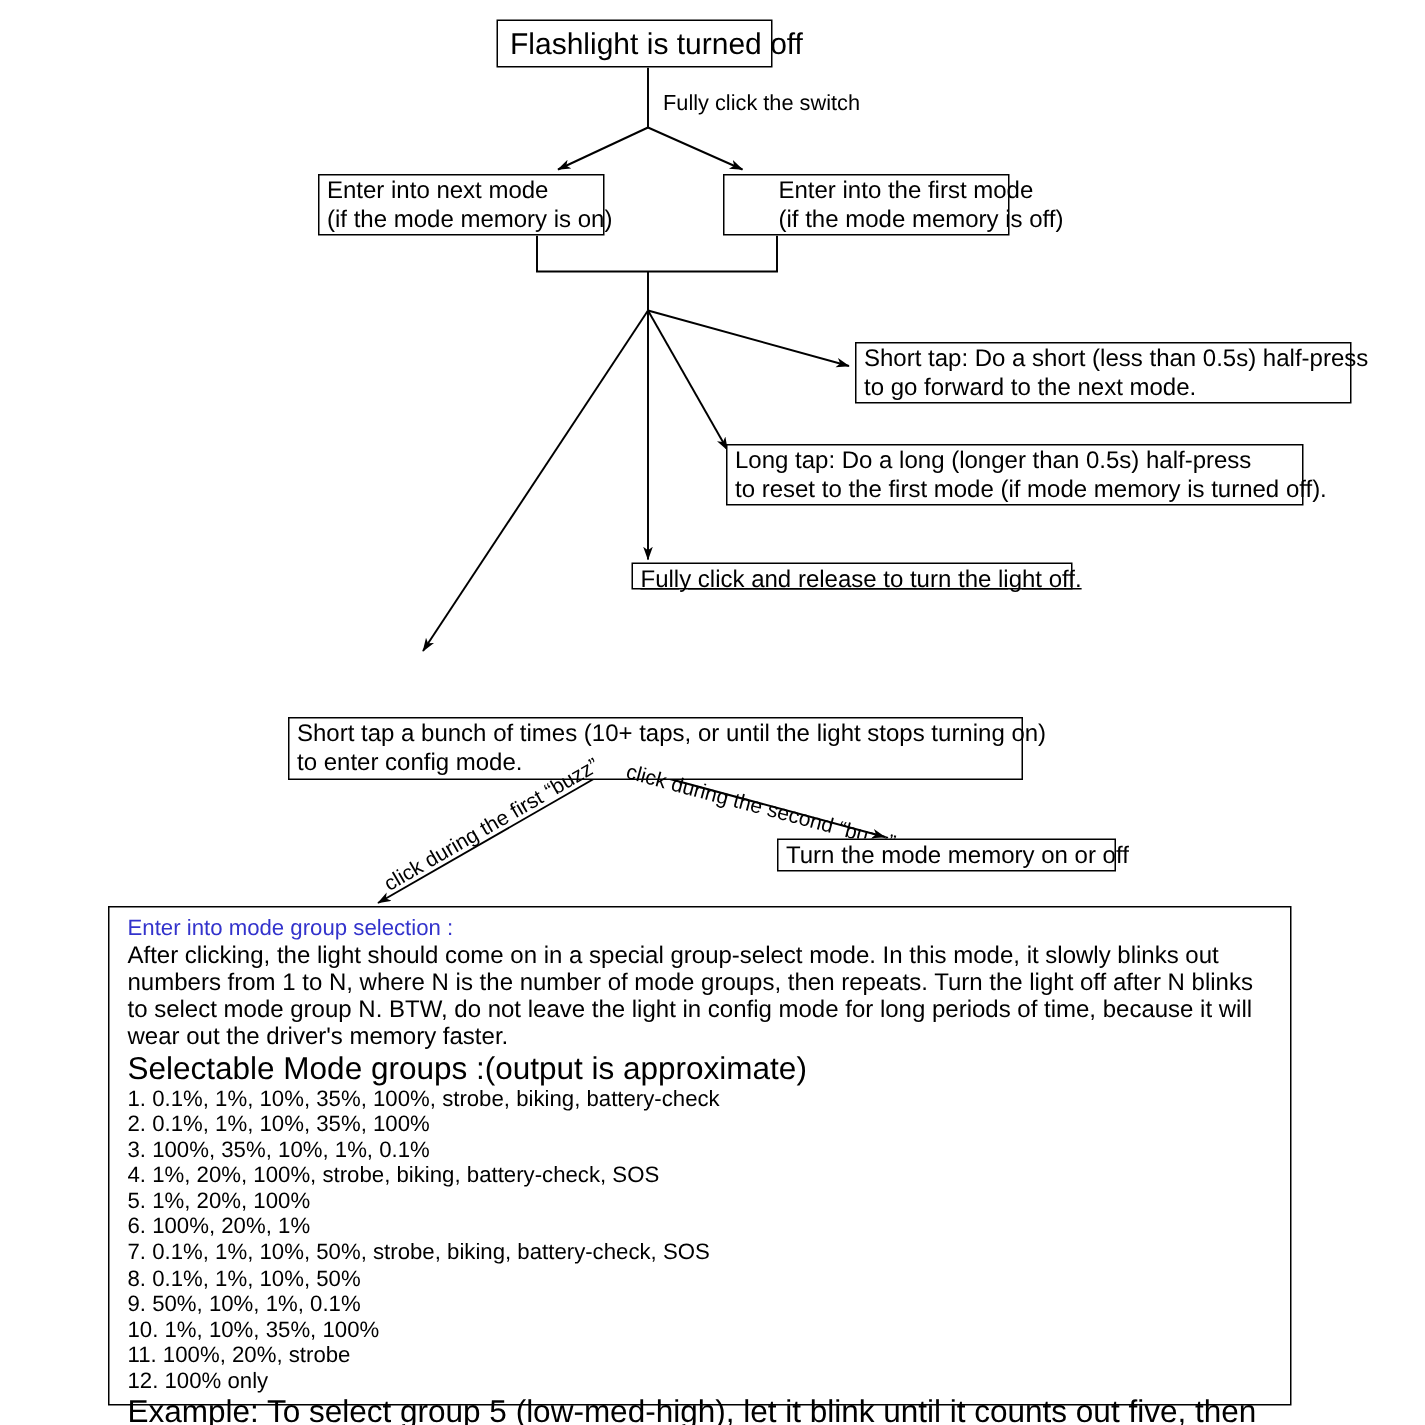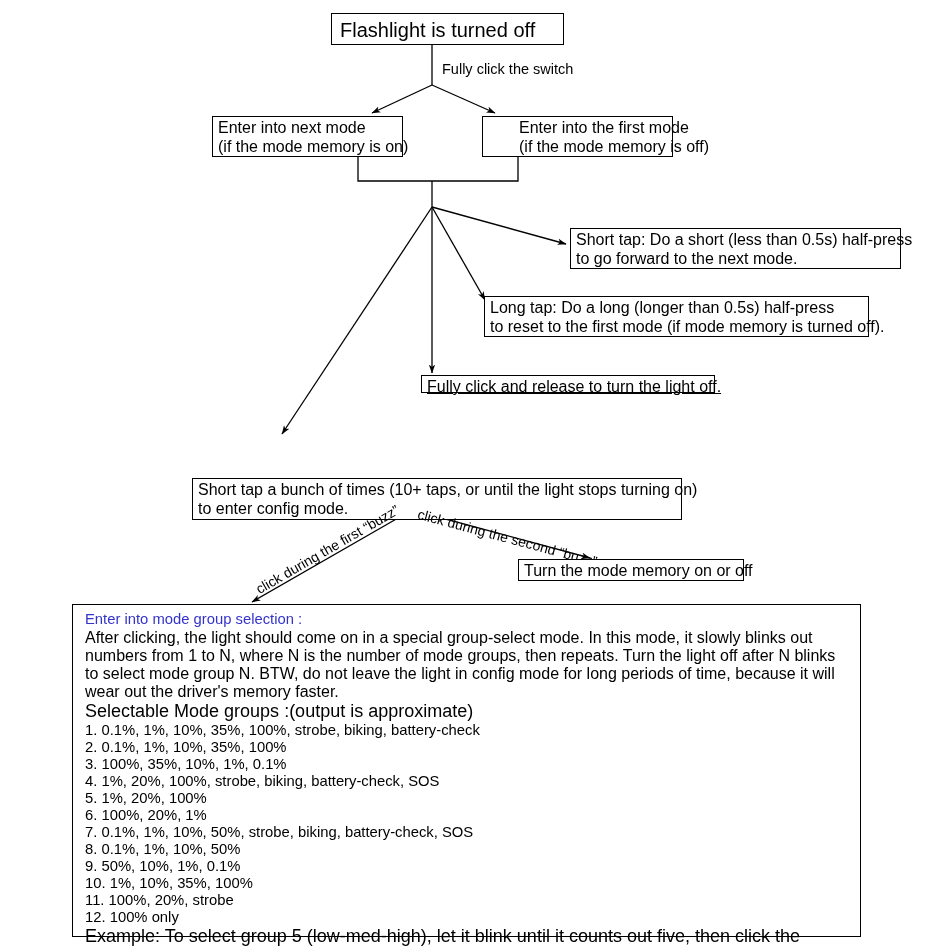--- a/index.html
+++ b/index.html
@@ -59,21 +59,21 @@
   .bigbox {
     position: absolute;
     box-sizing: border-box;
     border: 1px solid #000000;
     background: #ffffff;
     padding: 6px 8px 6px 12px;
   }
   .bigbox p,
   .bigbox div.line {
     margin: 0;
-    font-size: 18px;
+    font-size: 21px;
     line-height: 1.155;
     white-space: pre-wrap;
   }
   .bigbox .heading {
     color: #3333cc;
     font-size: 14.8px;
     line-height: 1.2;
     margin: 0 0 0 0;
   }
   .bigbox .para {
@@ -114,21 +114,21 @@
     <line x1="432" y1="207" x2="566" y2="244" stroke="#000000" stroke-width="1.3" marker-end="url(#arrow)"></line>
     <line x1="432" y1="207" x2="485" y2="300" stroke="#000000" stroke-width="1.3" marker-end="url(#arrow)"></line>
     <line x1="432" y1="207" x2="432" y2="373" stroke="#000000" stroke-width="1.3" marker-end="url(#arrow)"></line>
     <line x1="432" y1="207" x2="282" y2="434" stroke="#000000" stroke-width="1.3" marker-end="url(#arrow)"></line>
 
     <line x1="412" y1="480" x2="412" y2="510" stroke="#000000" stroke-width="1.3"></line>
     <line x1="412" y1="510" x2="252" y2="602" stroke="#000000" stroke-width="1.3" marker-end="url(#arrow)"></line>
     <line x1="412" y1="510" x2="590" y2="558" stroke="#000000" stroke-width="1.3" marker-end="url(#arrow)"></line>
   </svg>
 
-  <div class="node node-title" style="left:331px; top:13px; width:233px; height:32px;">Flashlight is turned off</div>
+  <div class="node node-title" style="left:331px; top:13px; width:184px; height:32px;">Flashlight is turned off</div>
 
   <div class="edge-label" style="left:442px; top:61px;">Fully click the switch</div>
 
   <div class="node node-std" style="left:212px; top:116px; width:191px; height:41px;">Enter into next mode
 (if the mode memory is on)</div>
 
   <div class="node node-std" style="left:482px; top:116px; width:191px; height:41px;padding-left:36px;">Enter into the first mode
 (if the mode memory is off)</div>
 
   <div class="node node-std" style="left:570px; top:228px; width:331px; height:41px;">Short tap: Do a short (less than 0.5s) half-press

